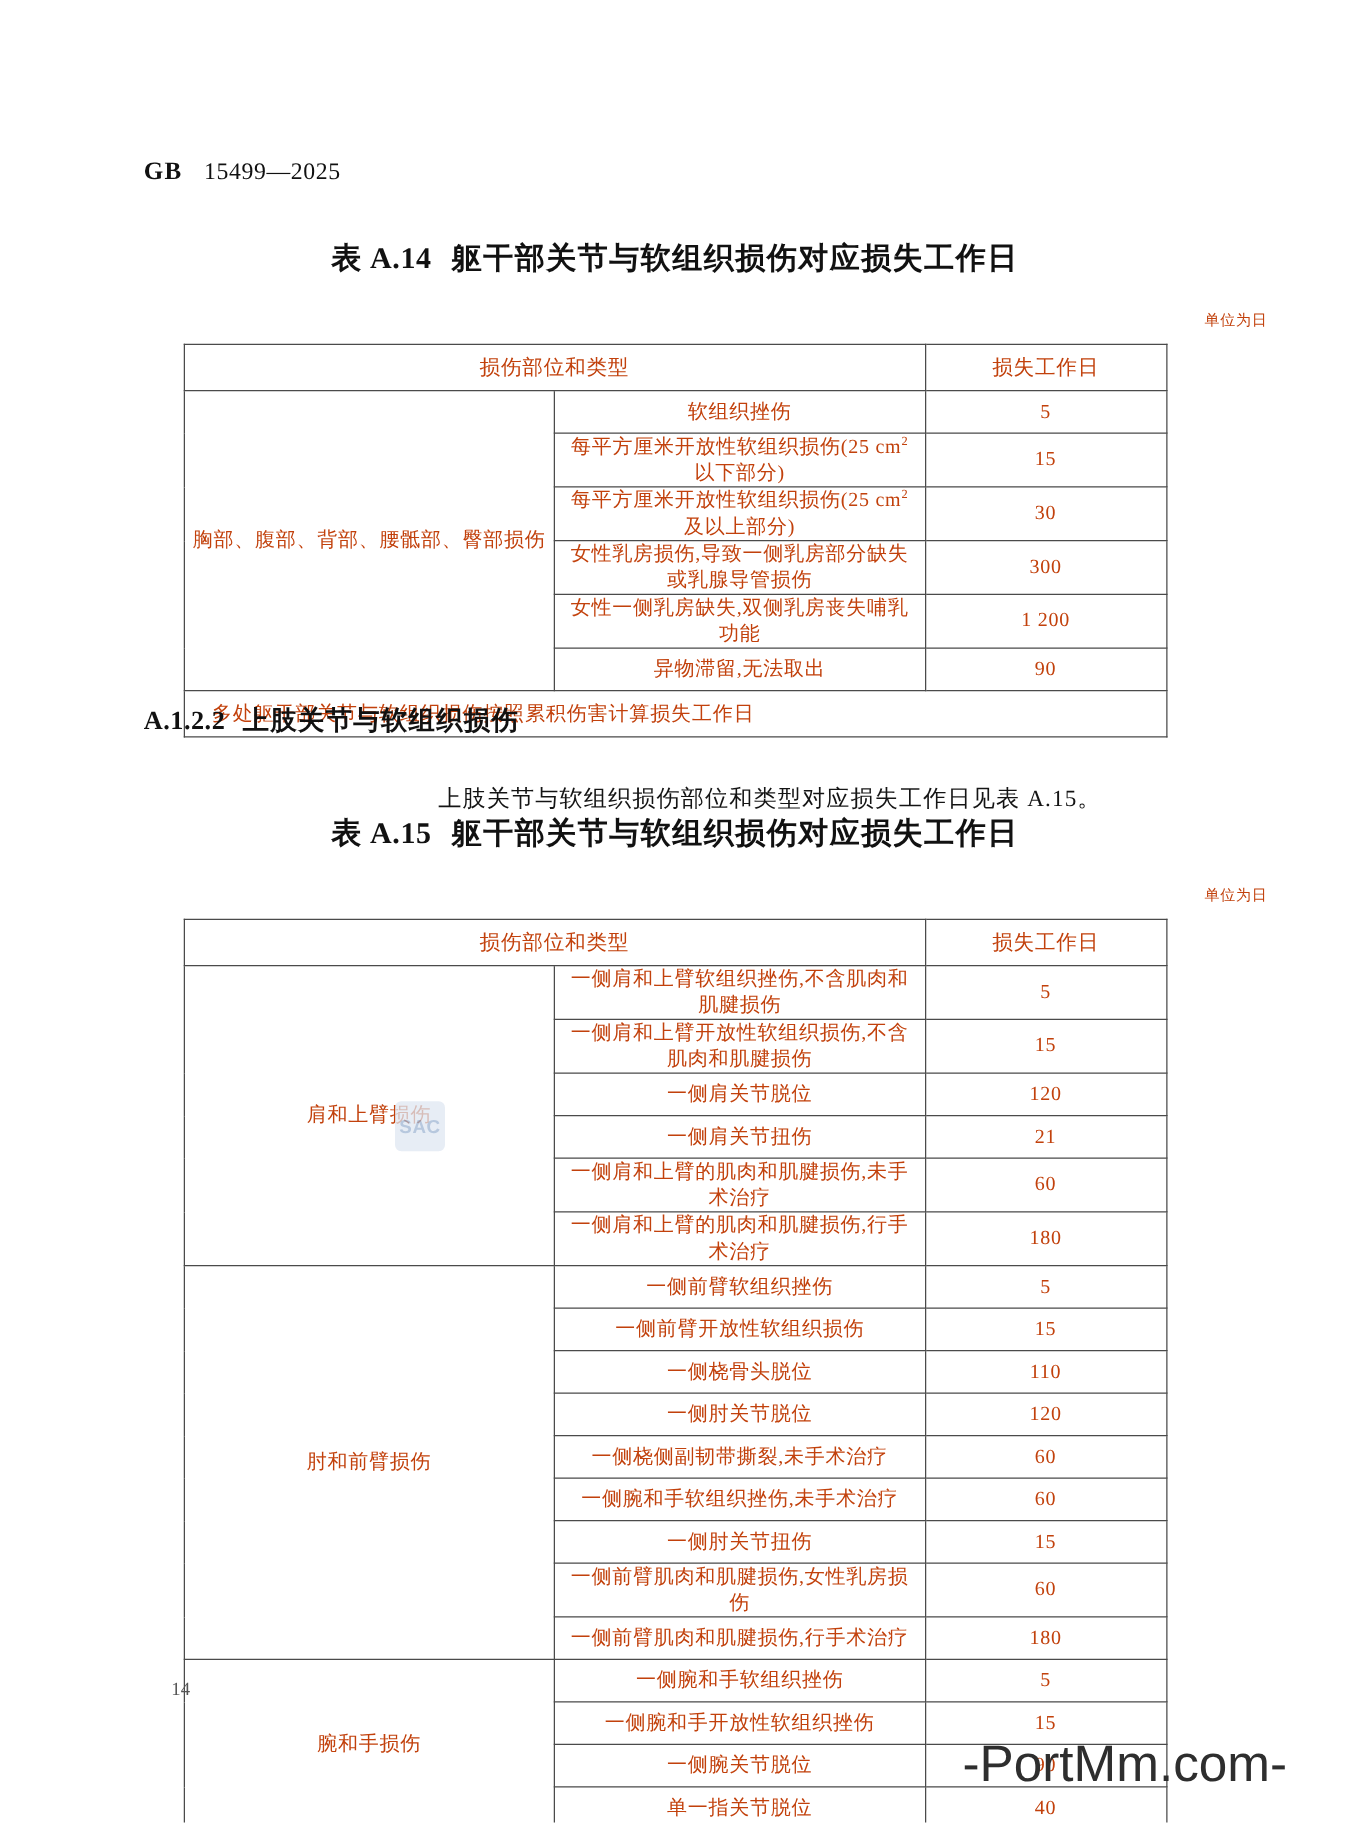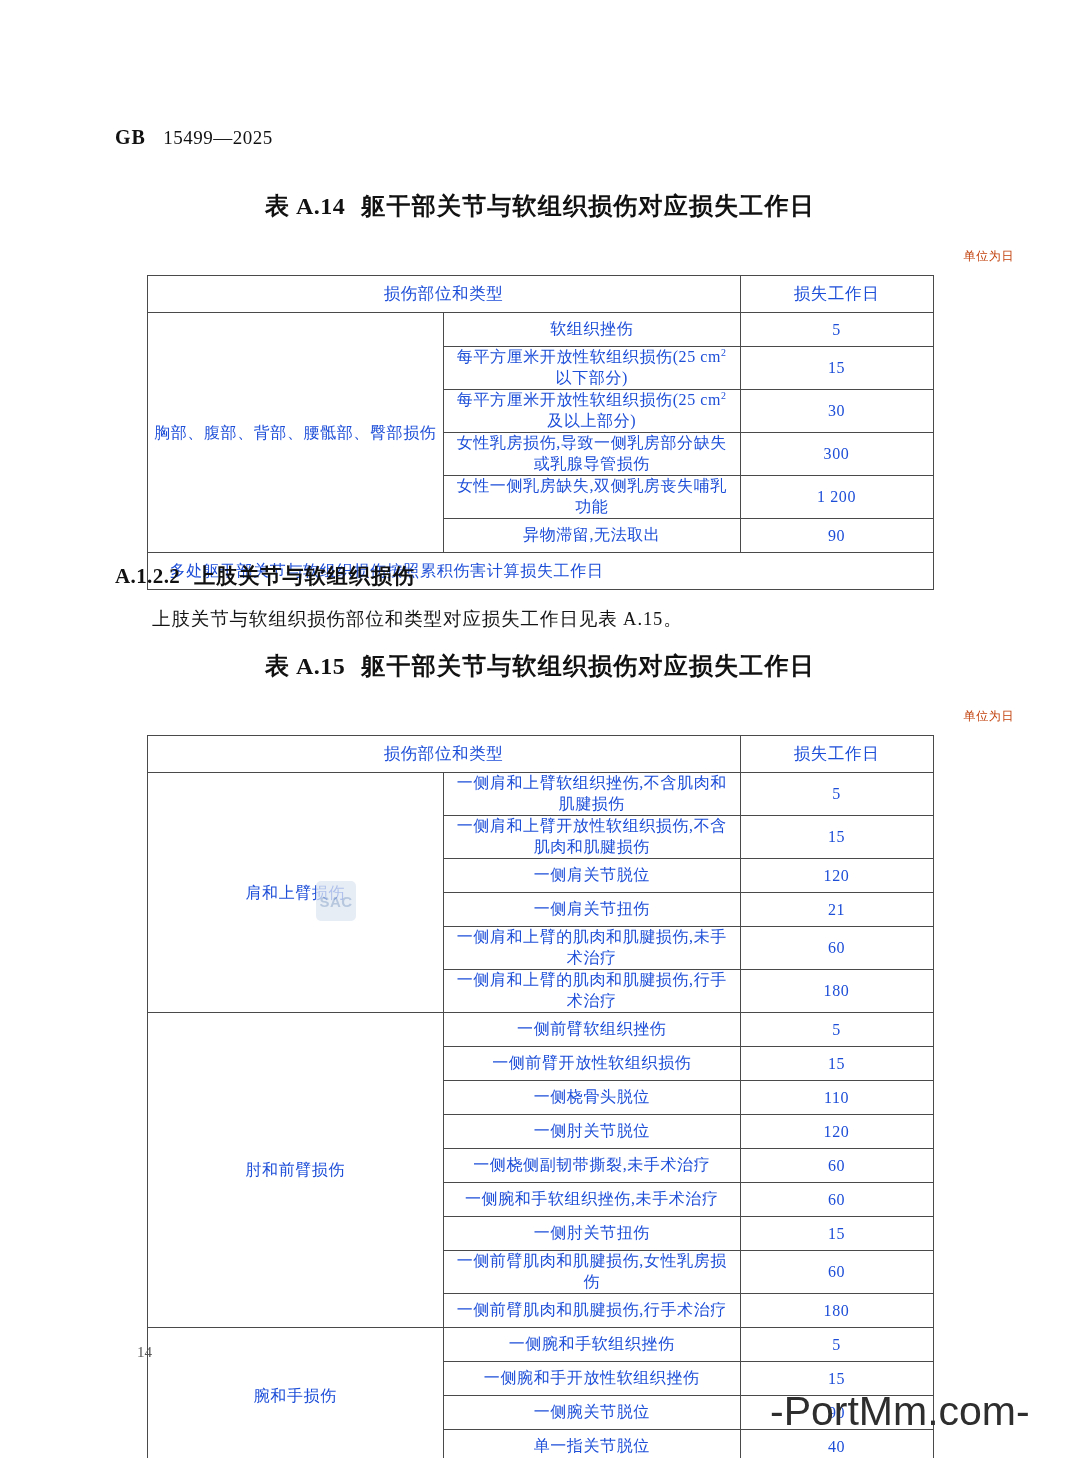--- a/index.html
+++ b/index.html
@@ -72,21 +72,21 @@
     padding-right: 66px;
   }
 
   
   table.doc-table {
     border-collapse: collapse;
     table-layout: fixed;
     margin: 0 auto;
     width: 787px;
     font-size: 16px;
-    color: #1d4ed8;
+    color: #c2410c;
   }
   table.doc-table td,
   table.doc-table th {
     border: 1px solid #4a4a4a;
     padding: 0;
     font-weight: normal;
     text-align: center;
     vertical-align: middle;
     letter-spacing: 0.6px;
     font-family: "Liberation Serif", "DejaVu Serif", serif;
@@ -246,21 +246,21 @@
           <td class="note" colspan="3">多处躯干部关节与软组织损伤按照累积伤害计算损失工作日</td>
         </tr>
       </tbody>
     </table>
   </div>
 
   <div class="content" style="top:562px;">
     <div class="sec-heading">
       <span class="sec-num">A.1.2.2</span><span class="sec-gap"></span><span>上肢关节与软组织损伤</span>
     </div>
-    <div class="body-para" style="margin-top:16px;">上肢关节与软组织损伤部位和类型对应损失工作日见表 A.15。</div>
+    <div class="body-para" style="margin-top:36px;text-align:center;">上肢关节与软组织损伤部位和类型对应损失工作日见表 A.15。</div>
   </div>
 
   <div class="content" style="top:650px;">
 
     <div class="table-caption">
       <span class="cap-num">表 A.15</span><span class="cap-gap"></span><span>躯干部关节与软组织损伤对应损失工作日</span>
     </div>
 
     <div class="unit-line" style="margin-top:26px;">单位为日</div>
 

